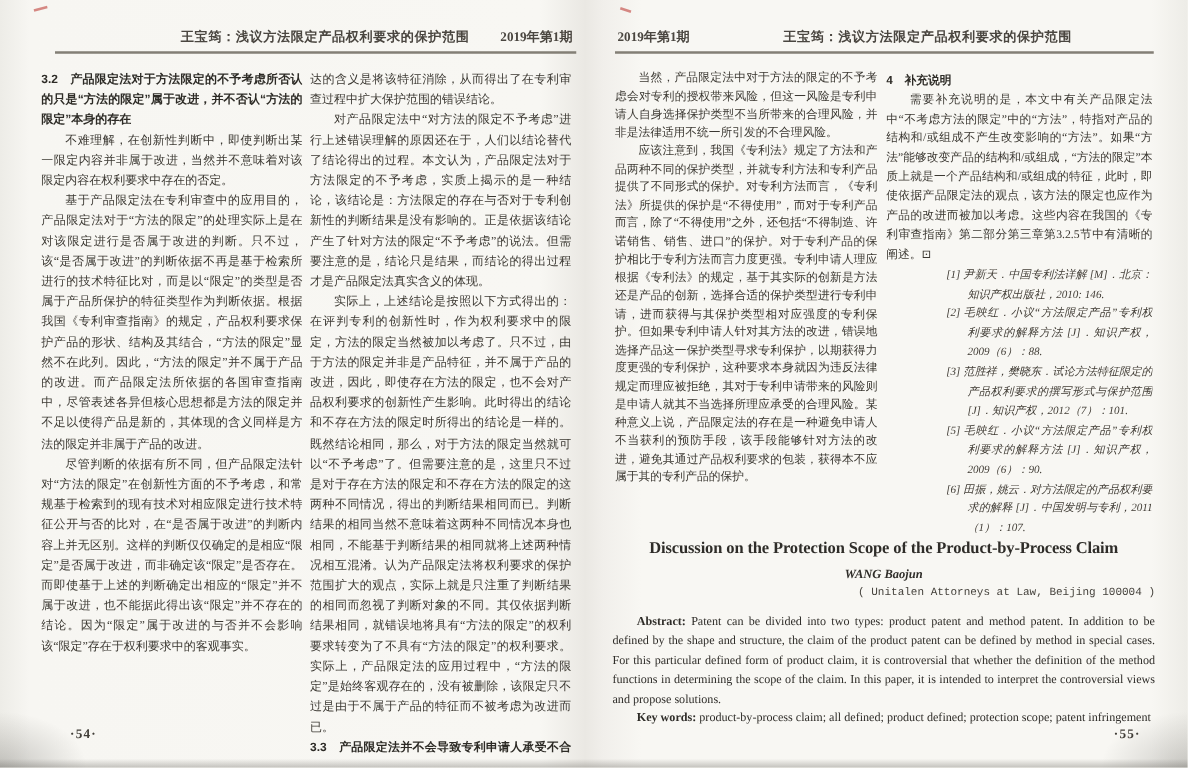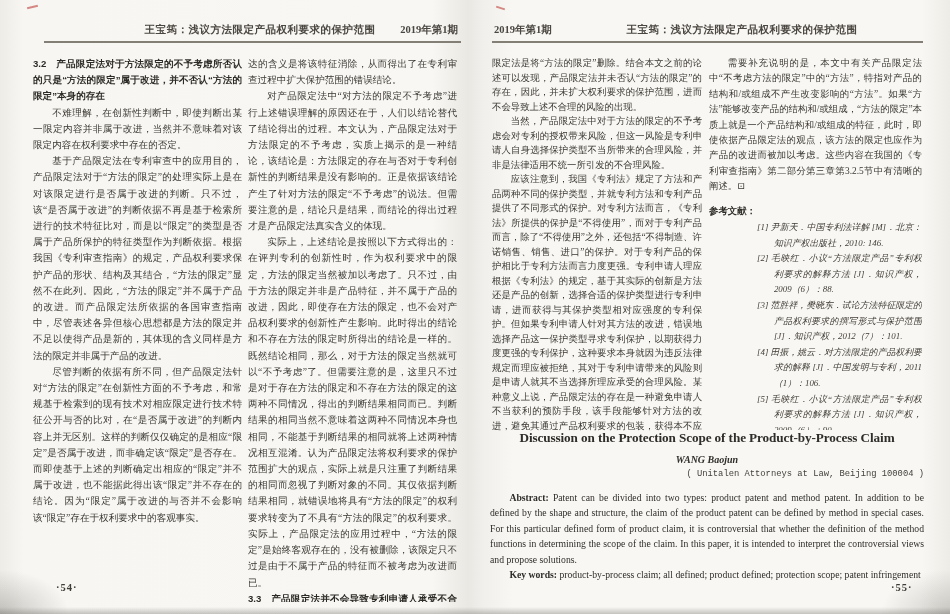--- a/index.html
+++ b/index.html
@@ -100,33 +100,31 @@
 
   <div class="col lp2">
     <p>达的含义是将该特征消除，从而得出了在专利审查过程中扩大保护范围的错误结论。</p>
     <p class="ind">对产品限定法中“对方法的限定不予考虑”进行上述错误理解的原因还在于，人们以结论替代了结论得出的过程。本文认为，产品限定法对于方法限定的不予考虑，实质上揭示的是一种结论，该结论是：方法限定的存在与否对于专利创新性的判断结果是没有影响的。正是依据该结论产生了针对方法的限定“不予考虑”的说法。但需要注意的是，结论只是结果，而结论的得出过程才是产品限定法真实含义的体现。</p>
     <p class="ind">实际上，上述结论是按照以下方式得出的：在评判专利的创新性时，作为权利要求中的限定，方法的限定当然被加以考虑了。只不过，由于方法的限定并非是产品特征，并不属于产品的改进，因此，即使存在方法的限定，也不会对产品权利要求的创新性产生影响。此时得出的结论和不存在方法的限定时所得出的结论是一样的。既然结论相同，那么，对于方法的限定当然就可以“不予考虑”了。但需要注意的是，这里只不过是对于存在方法的限定和不存在方法的限定的这两种不同情况，得出的判断结果相同而已。判断结果的相同当然不意味着这两种不同情况本身也相同，不能基于判断结果的相同就将上述两种情况相互混淆。认为产品限定法将权利要求的保护范围扩大的观点，实际上就是只注重了判断结果的相同而忽视了判断对象的不同。其仅依据判断结果相同，就错误地将具有“方法的限定”的权利要求转变为了不具有“方法的限定”的权利要求。实际上，产品限定法的应用过程中，“方法的限定”是始终客观存在的，没有被删除，该限定只不过是由于不属于产品的特征而不被考虑为改进而已。</p>
     <p class="sec-h">3.3　产品限定法并不会导致专利申请人承受不合理的风险</p>
 
   </div>
 
   <div class="col rp1">
-    <p>限定法是将“方法的限定”删除。结合本文之前的论述可以发现，产品限定法并未否认“方法的限定”的存在，因此，并未扩大权利要求的保护范围，进而不会导致上述不合理的风险的出现。</p>
     <p class="ind">当然，产品限定法中对于方法的限定的不予考虑会对专利的授权带来风险，但这一风险是专利申请人自身选择保护类型不当所带来的合理风险，并非是法律适用不统一所引发的不合理风险。</p>
     <p class="ind">应该注意到，我国《专利法》规定了方法和产品两种不同的保护类型，并就专利方法和专利产品提供了不同形式的保护。对专利方法而言，《专利法》所提供的保护是“不得使用”，而对于专利产品而言，除了“不得使用”之外，还包括“不得制造、许诺销售、销售、进口”的保护。对于专利产品的保护相比于专利方法而言力度更强。专利申请人理应根据《专利法》的规定，基于其实际的创新是方法还是产品的创新，选择合适的保护类型进行专利申请，进而获得与其保护类型相对应强度的专利保护。但如果专利申请人针对其方法的改进，错误地选择产品这一保护类型寻求专利保护，以期获得力度更强的专利保护，这种要求本身就因为违反法律规定而理应被拒绝，其对于专利申请带来的风险则是申请人就其不当选择所理应承受的合理风险。某种意义上说，产品限定法的存在是一种避免申请人不当获利的预防手段，该手段能够针对方法的改进，避免其通过产品权利要求的包装，获得本不应属于其的专利产品的保护。</p>
   </div>
 
   <div class="col rp2">
+    <p class="sec-h">4　补充说明</p>
     <p class="ind">需要补充说明的是，本文中有关产品限定法中“不考虑方法的限定”中的“方法”，特指对产品的结构和/或组成不产生改变影响的“方法”。如果“方法”能够改变产品的结构和/或组成，“方法的限定”本质上就是一个产品结构和/或组成的特征，此时，即使依据产品限定法的观点，该方法的限定也应作为产品的改进而被加以考虑。这些内容在我国的《专利审查指南》第二部分第三章第3.2.5节中有清晰的阐述。⊡</p>
-    <p class="sec-h ref-h">参考文献：</p>
     <div class="refs">
       <p>[1] 尹新天．中国专利法详解 [M]．北京：知识产权出版社，2010: 146.</p>
       <p>[2] 毛映红．小议“方法限定产品”专利权利要求的解释方法 [J]．知识产权，2009（6）：88.</p>
       <p>[3] 范胜祥，樊晓东．试论方法特征限定的产品权利要求的撰写形式与保护范围 [J]．知识产权，2012（7）：101.</p>
-      <p>[4] 田振，姚云．对方法限定的产品权利要求的解释 [J]．中国发明与专利，2011（1）：106.</p>
       <p>[5] 毛映红．小议“方法限定产品”专利权利要求的解释方法 [J]．知识产权，2009（6）：90.</p>
       <p>[6] 田振，姚云．对方法限定的产品权利要求的解释 [J]．中国发明与专利，2011（1）：107.</p>
 
     </div>
   </div>
 
   <div class="eng">
     <div class="eng-title">Discussion on the Protection Scope of the Product-by-Process Claim</div>
     <div class="eng-author">WANG Baojun</div>
     <div class="eng-affil">( Unitalen Attorneys at Law,  Beijing 100004 )</div>

